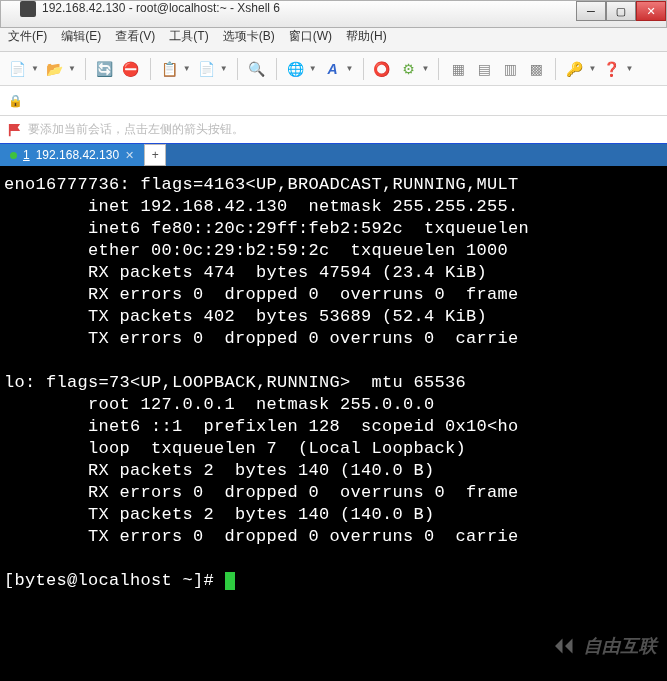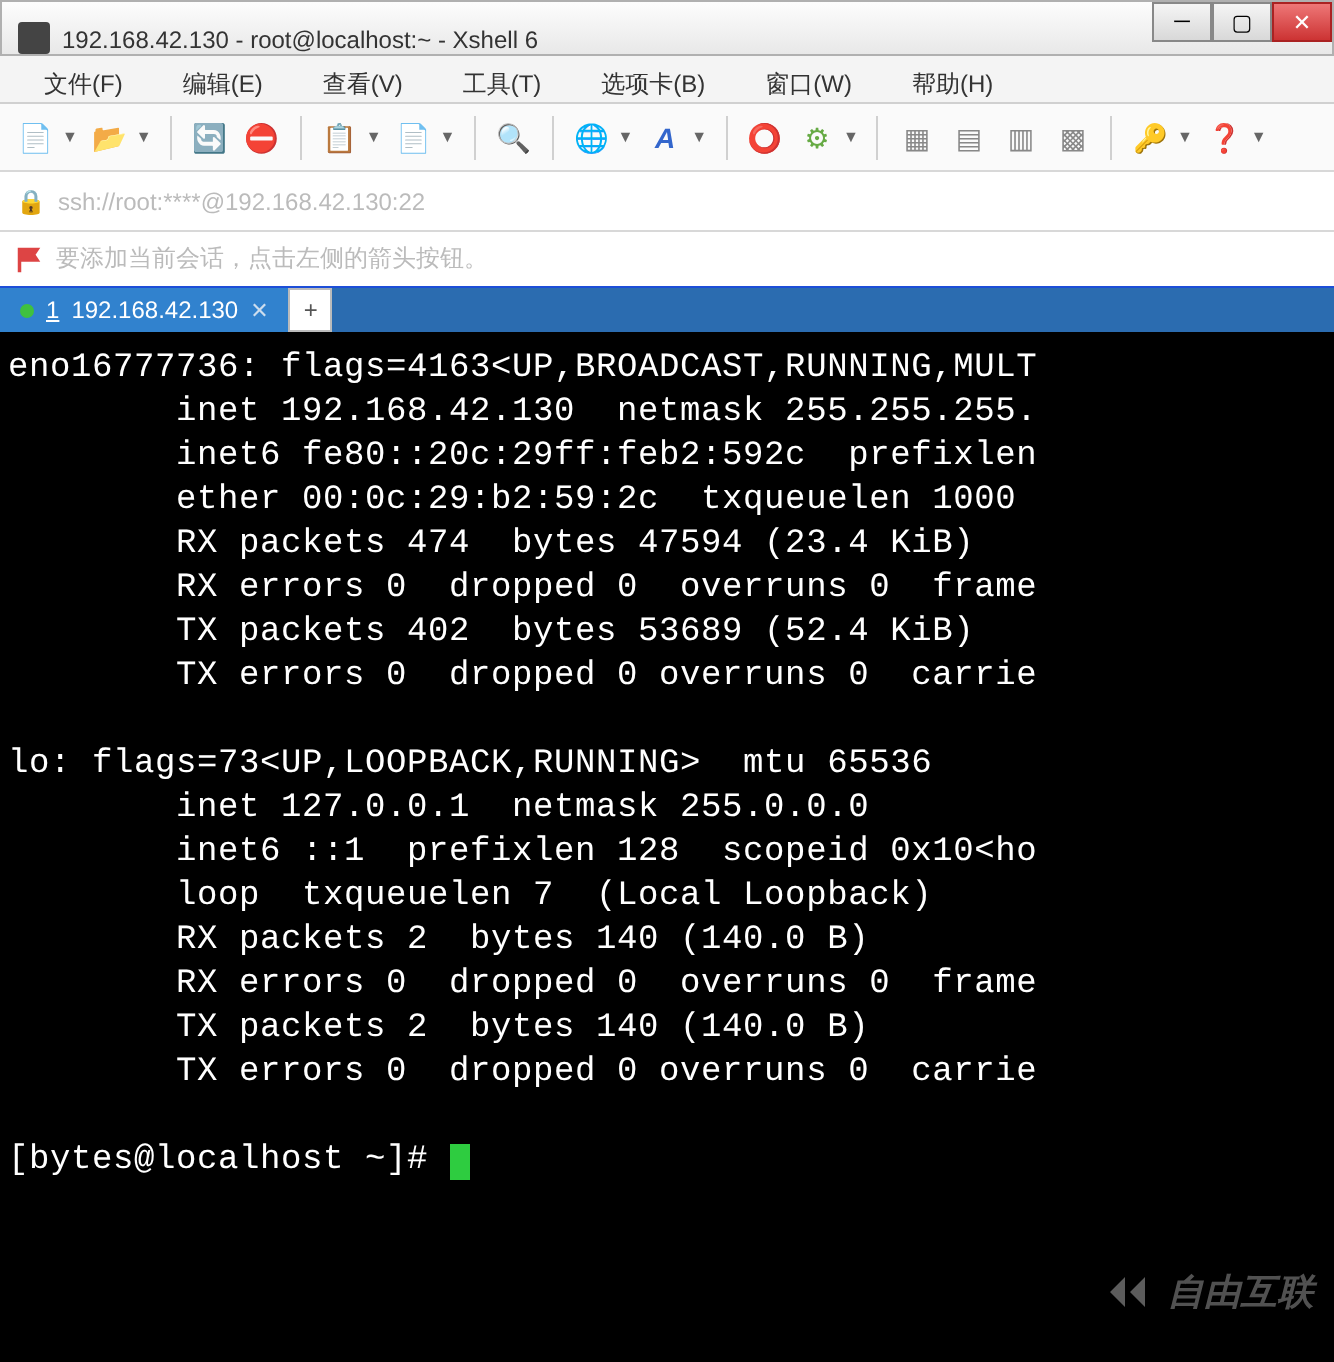--- a/index.html
+++ b/index.html
@@ -1,25 +1,25 @@
 <!DOCTYPE html>
 <html><head>
 <meta charset="utf-8">
 <style>
 * { margin: 0; padding: 0; box-sizing: border-box; }
 body { font-family: "Microsoft YaHei", Arial, sans-serif; font-size: 12px; width: 667px; height: 681px; overflow: hidden; background: #000; }
 
-.titlebar { height: 28px; background: linear-gradient(#fdfdfd,#e8e8e8); border: 1px solid #b0b0b0; display: flex; align-items: flex-end; padding-left: 8px; }
+.titlebar { height: 28px; background: linear-gradient(#fdfdfd,#e8e8e8); border: 1px solid #b0b0b0; display: flex; align-items: flex-start; padding-left: 19px; }
 .titlebar-icon { width: 16px; height: 16px; background: #444; border-radius: 2px; margin-right: 6px; }
 .titlebar-text { flex: 1; color: #333; font-size: 12px; }
 .win-btns { display: flex; height: 100%; }
 .win-btn { width: 30px; height: 20px; margin-top: 0; border: 1px solid #888; background: linear-gradient(#f5f5f5,#d8d8d8); display: flex; align-items: center; justify-content: center; font-size: 11px; }
 .win-btn.close { background: linear-gradient(#e77,#c33); color: #fff; border-color: #a22; }
 
-.menubar { height: 24px; background: #f4f4f4; border-bottom: 1px solid #d0d0d0; display: flex; align-items: flex-end; padding-left: 22px; gap: 30px; }
+.menubar { height: 24px; background: #f4f4f4; border-bottom: 1px solid #d0d0d0; display: flex; align-items: flex-start; padding-left: 8px; gap: 14px; }
 .menubar span { color: #333; }
 
 .toolbar { height: 34px; background: #fafafa; border-bottom: 1px solid #d8d8d8; display: flex; align-items: center; padding-left: 8px; gap: 6px; }
 .tb-btn { width: 20px; height: 20px; display: flex; align-items: center; justify-content: center; font-size: 14px; }
 .tb-sep { width: 1px; height: 22px; background: #d0d0d0; margin: 0 3px; }
 .tb-dd { font-size: 8px; color: #666; margin-left: -3px; }
 
 .addrbar { height: 30px; background: #fff; border-bottom: 1px solid #d8d8d8; display: flex; align-items: center; padding-left: 8px; gap: 6px; color: #bbb; }
 
 .hintbar { height: 28px; background: #fff; border-bottom: 1px solid #1d4ed8; display: flex; align-items: center; padding-left: 8px; gap: 6px; color: #bbb; }
@@ -91,21 +91,20 @@
   <div class="tb-btn" style="color:#888">▩</div>
   <div class="tb-sep"></div>
   <div class="tb-btn" style="color:#c93">🔑</div>
     <span class="tb-dd">▼</span>
   <div class="tb-btn" style="color:#36c">❓</div>
     <span class="tb-dd">▼</span>
 </div>
 
 <div class="addrbar">
   <span style="color:#d9a441">🔒</span>
-  <span>ssh://root:****@192.168.42.130:22</span>
 </div>
 
 <div class="hintbar">
   <svg class="flag" viewBox="0 0 16 16">
       <path d="M2 1 L2 15 M2 2 L12 2 L10 5 L12 8 L2 8" stroke="#d44" stroke-width="2" fill="#d44"></path>
     </svg>
   <span>要添加当前会话，点击左侧的箭头按钮。</span>
 </div>
 
 <div class="tabbar">
@@ -113,29 +112,29 @@
     <span class="tab-dot"></span>
     <span style="text-decoration:underline">1</span>
     <span>192.168.42.130</span>
     <span class="tab-close">✕</span>
   </div>
   <div class="tab-add">+</div>
 </div>
 
 <div class="terminal"><span>eno16777736: flags=4163&lt;UP,BROADCAST,RUNNING,MULT</span>
 <span>        inet 192.168.42.130  netmask 255.255.255.</span>
-<span>        inet6 fe80::20c:29ff:feb2:592c  prefixlen</span>
+<span>        inet6 fe80::20c:29ff:feb2:592c  txqueuelen</span>
 <span>        ether 00:0c:29:b2:59:2c  txqueuelen 1000 </span>
 <span>        RX packets 474  bytes 47594 (23.4 KiB)</span>
 <span>        RX errors 0  dropped 0  overruns 0  frame</span>
 <span>        TX packets 402  bytes 53689 (52.4 KiB)</span>
 <span>        TX errors 0  dropped 0 overruns 0  carrie</span>
 <span></span>
 <span>lo: flags=73&lt;UP,LOOPBACK,RUNNING&gt;  mtu 65536</span>
-<span>        inet 127.0.0.1  netmask 255.0.0.0</span>
+<span>        root 127.0.0.1  netmask 255.0.0.0</span>
 <span>        inet6 ::1  prefixlen 128  scopeid 0x10&lt;ho</span>
 <span>        loop  txqueuelen 7  (Local Loopback)</span>
 <span>        RX packets 2  bytes 140 (140.0 B)</span>
 <span>        RX errors 0  dropped 0  overruns 0  frame</span>
 <span>        TX packets 2  bytes 140 (140.0 B)</span>
 <span>        TX errors 0  dropped 0 overruns 0  carrie</span>
 <span></span>
 <span>[bytes@localhost ~]# </span><span class="cursor"></span>
 <div class="watermark">
   <svg viewBox="0 0 24 24">

